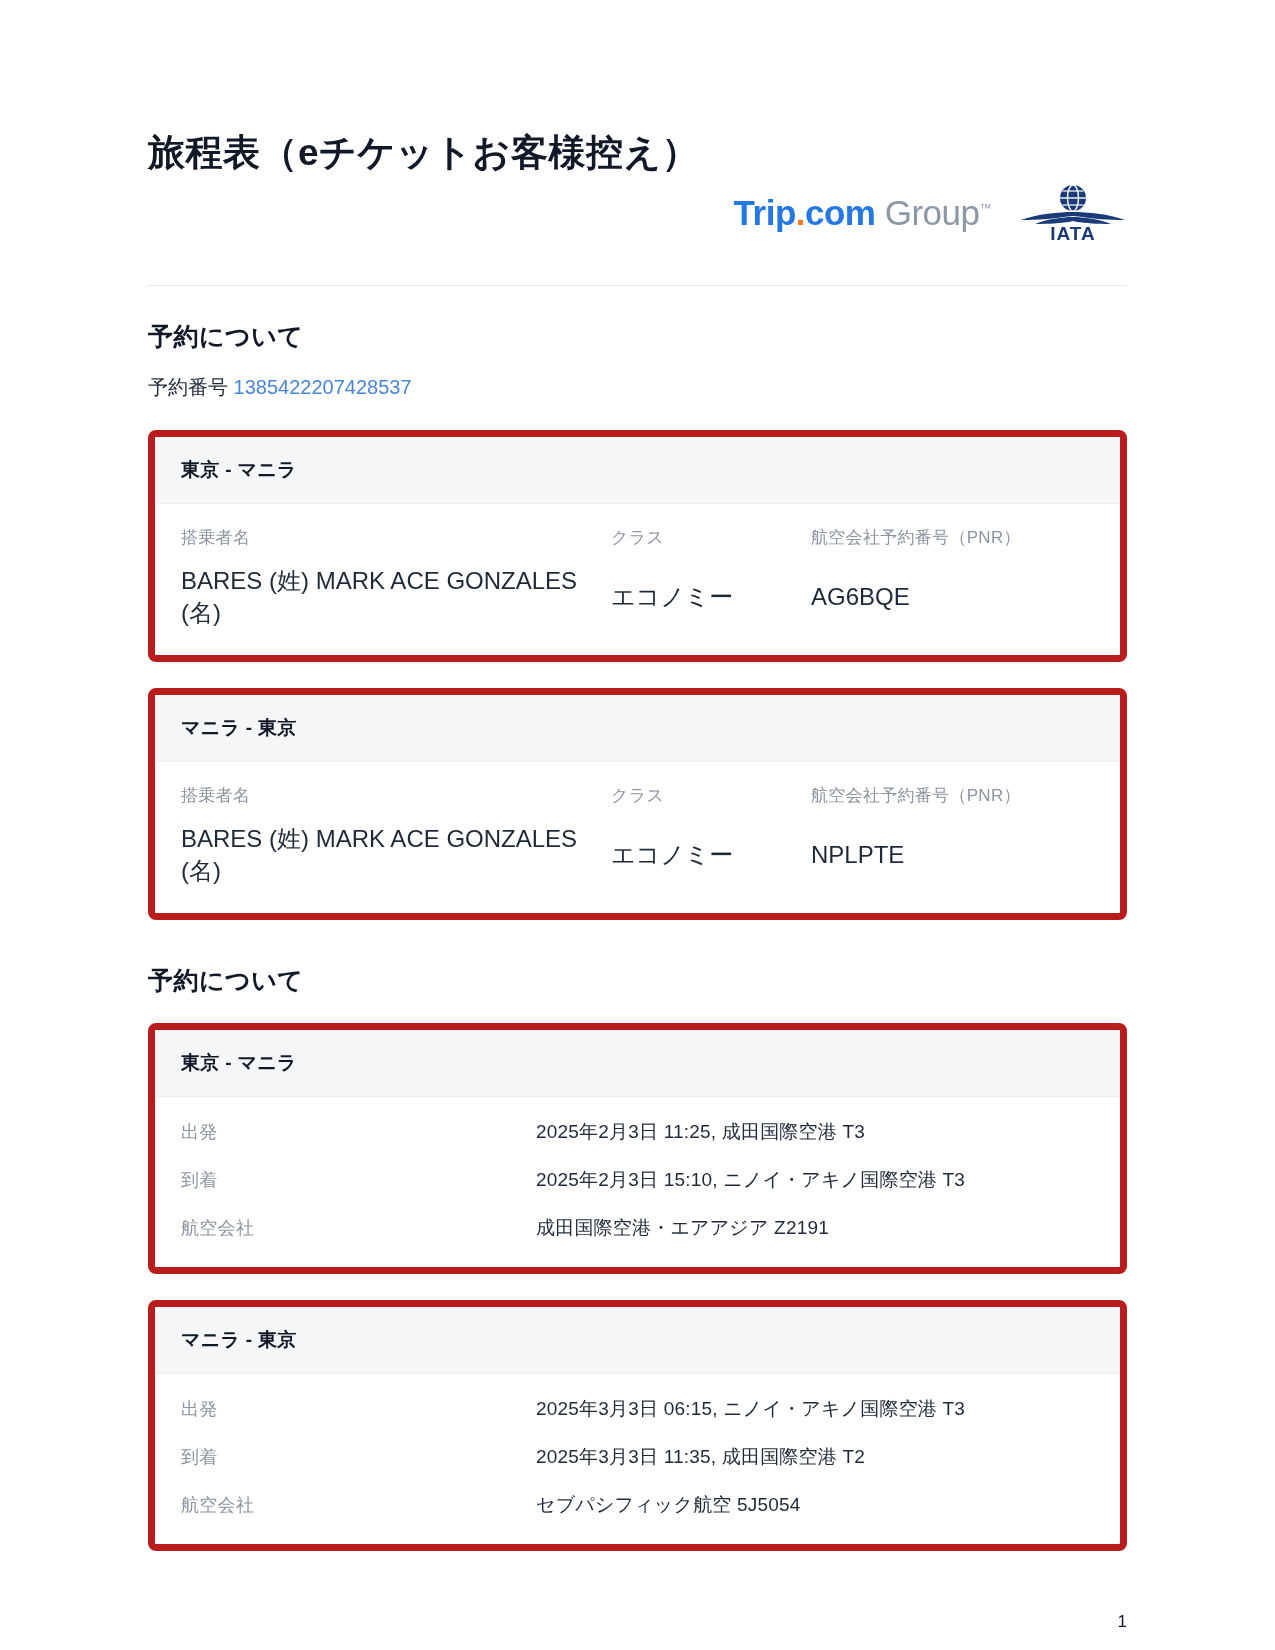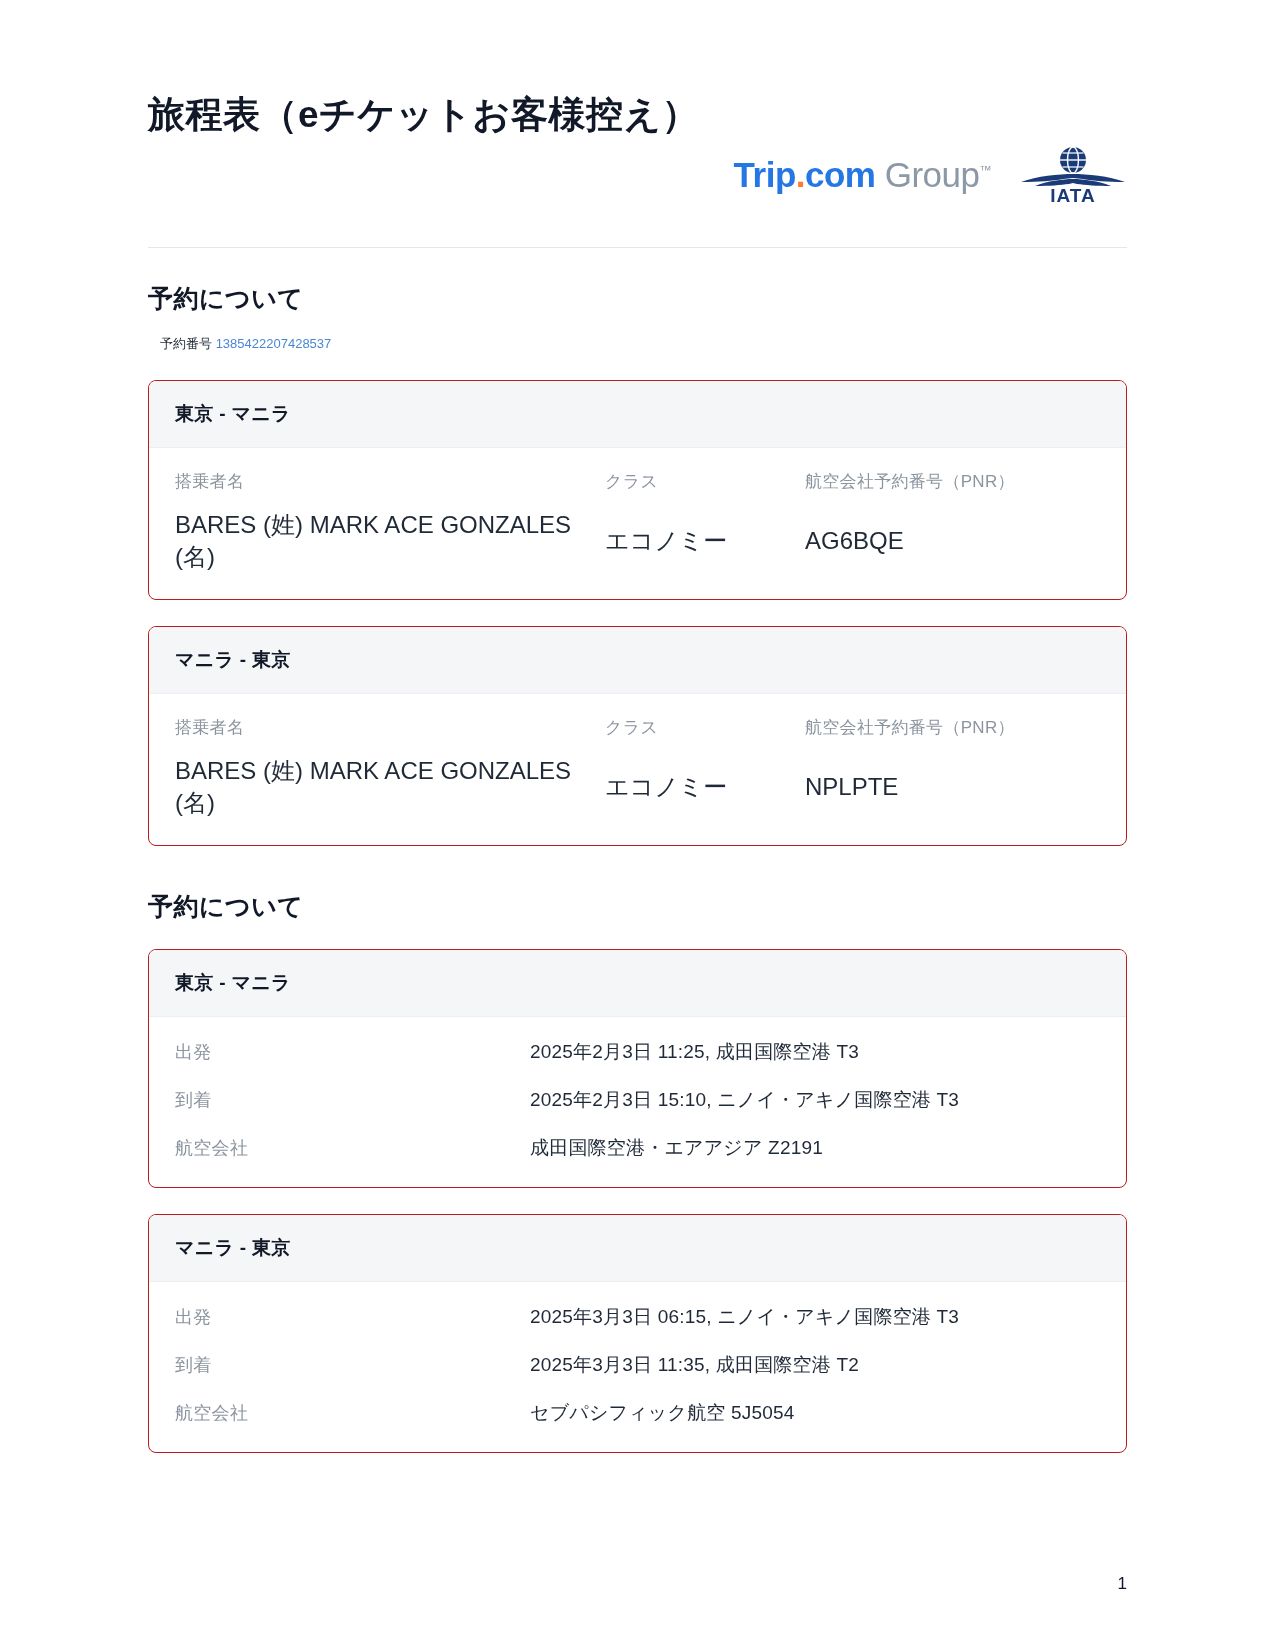--- a/index.html
+++ b/index.html
@@ -22,20 +22,21 @@
     box-sizing: border-box;
     padding: 0 148px;
   }
 
   
   .header {
     display: flex;
     align-items: flex-start;
     justify-content: space-between;
     padding-top: 91px;
+    margin-top: 38px;
   }
   .doc-title {
     font-size: 37px;
     font-weight: bold;
     line-height: 1.32;
     letter-spacing: 0.5px;
     color: #111827;
     max-width: 560px;
     margin: 0;
   }
@@ -81,33 +82,33 @@
     margin: 34px 0 18px 0;
     letter-spacing: 0.5px;
   }
   .intro-text {
     font-size: 19px;
     line-height: 1.65;
     color: #1f2937;
     margin: 0;
   }
   .booking-line {
-    font-size: 13px;
+    font-size: 20px;
     line-height: 1.65;
     color: #1f2937;
-    margin: 12px;
+    margin: 0;
   }
   .booking-number {
     color: #4a86d8;
   }
 
   
   .card {
     margin-top: 26px;
-    border: 1px solid #b91c1c;
+    border: 7px solid #b91c1c;
     border-radius: 8px;
     overflow: hidden;
     background: #fff;
   }
   .card-header {
     background: #f5f6f8;
     border-bottom: 1px solid #eceef1;
     padding: 20px 26px;
     font-size: 19px;
     font-weight: bold;

